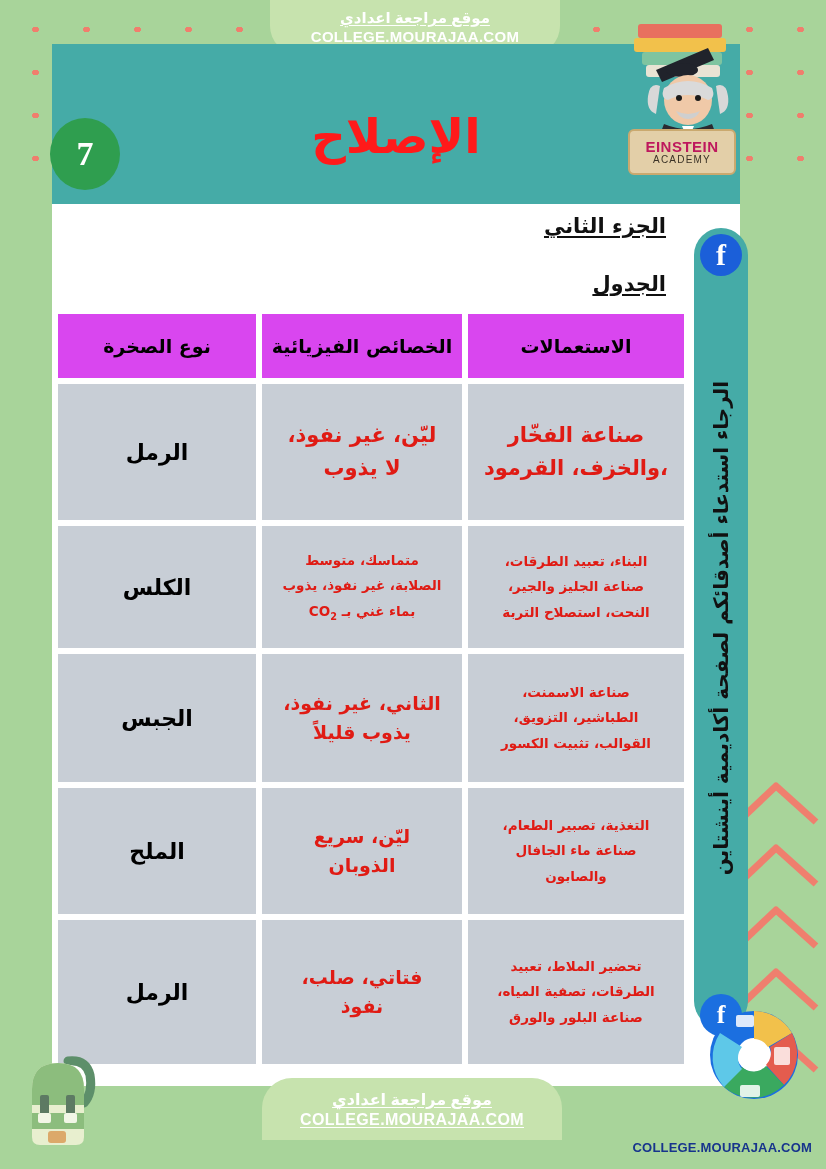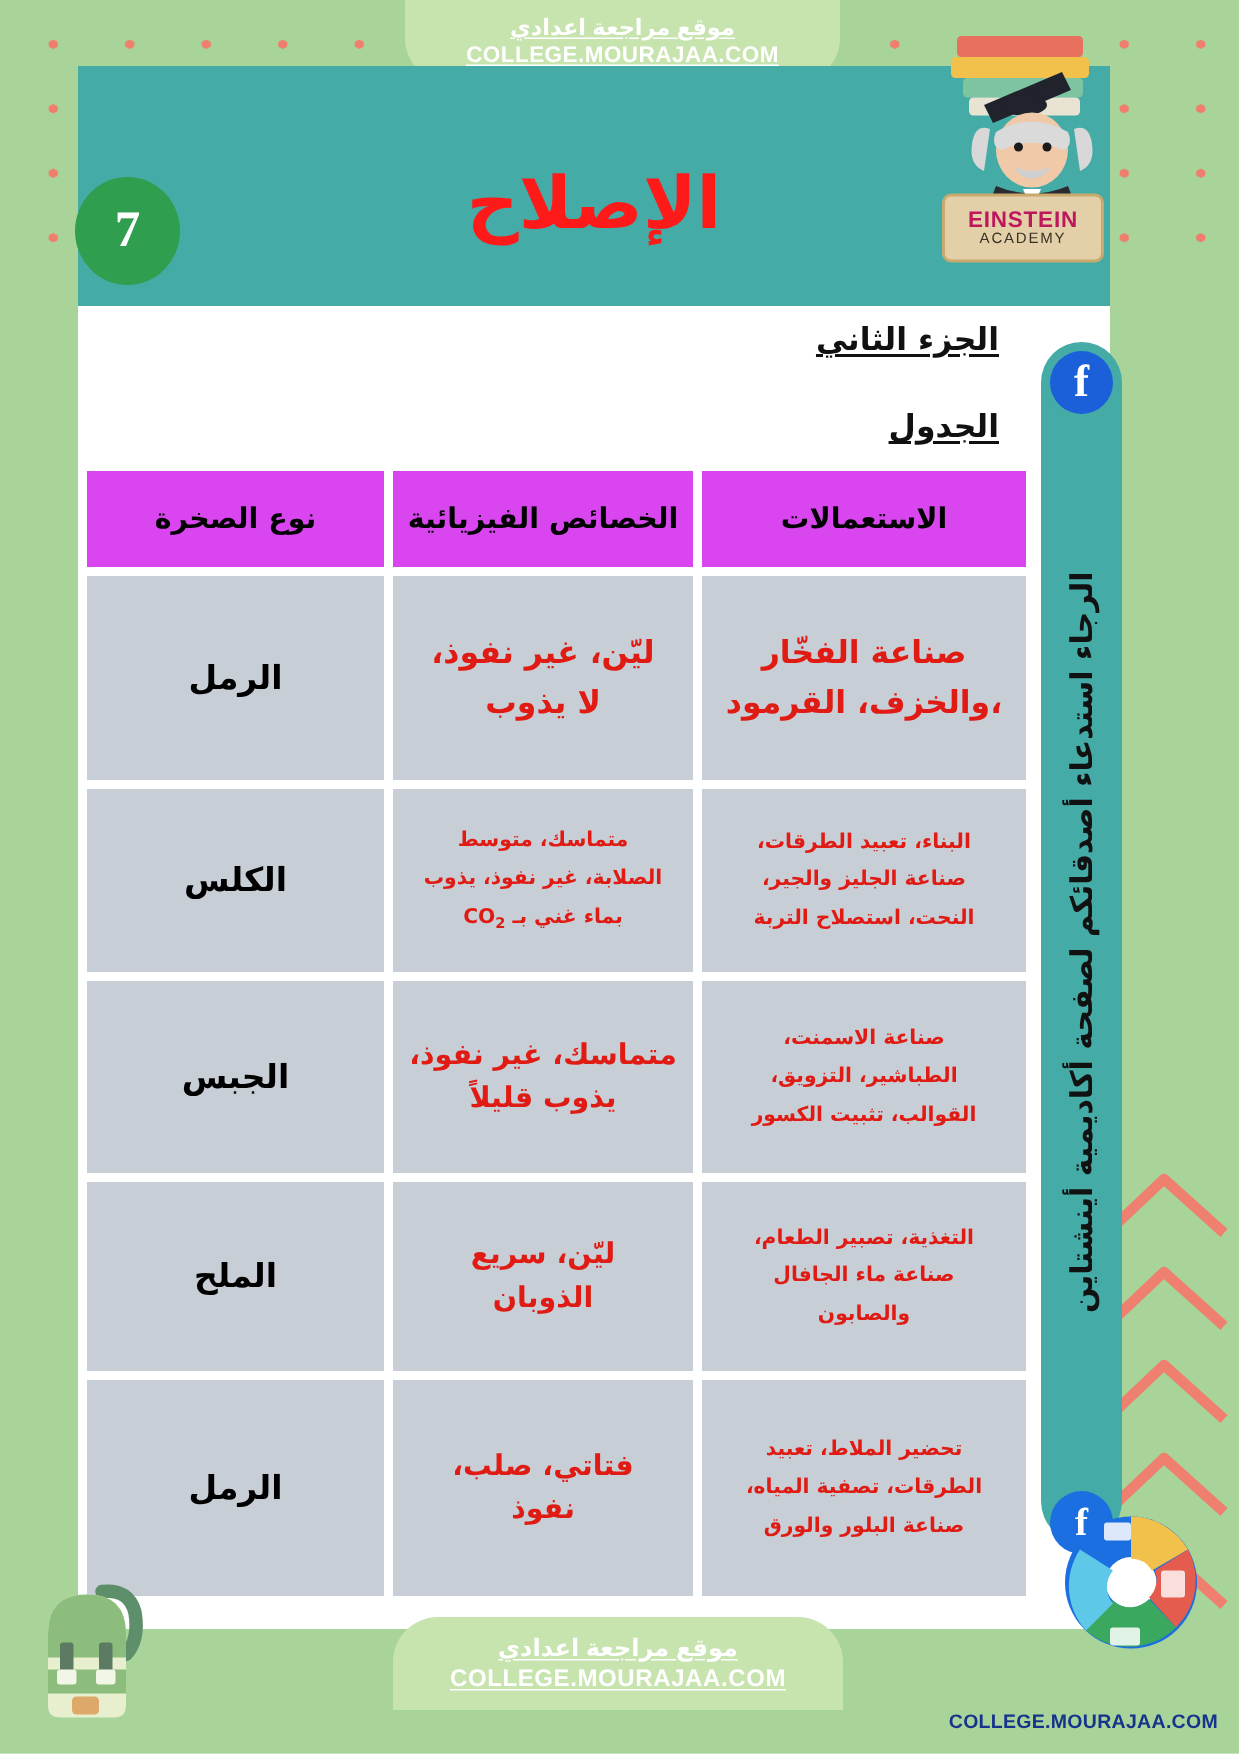--- a/index.html
+++ b/index.html
@@ -302,21 +302,21 @@
         <td class="rock-name">الكلس</td>
       </tr>
 
       <tr style="height:128px;">
         <td class="uses small r-small">
           <div>صناعة الاسمنت،</div>
           <div>الطباشير، التزويق،</div>
           <div>القوالب، تثبيت الكسور</div>
         </td>
         <td class="props r-mid">
-          <div>متماسك، غير نفوذ،</div>
+          <div>الثاني، غير نفوذ،</div>
           <div>يذوب قليلاً</div>
         </td>
         <td class="rock-name">الجبس</td>
       </tr>
 
       <tr style="height:126px;">
         <td class="uses small r-small">
           <div>التغذية، تصبير الطعام،</div>
           <div>صناعة ماء الجافال</div>
           <div>والصابون</div>

